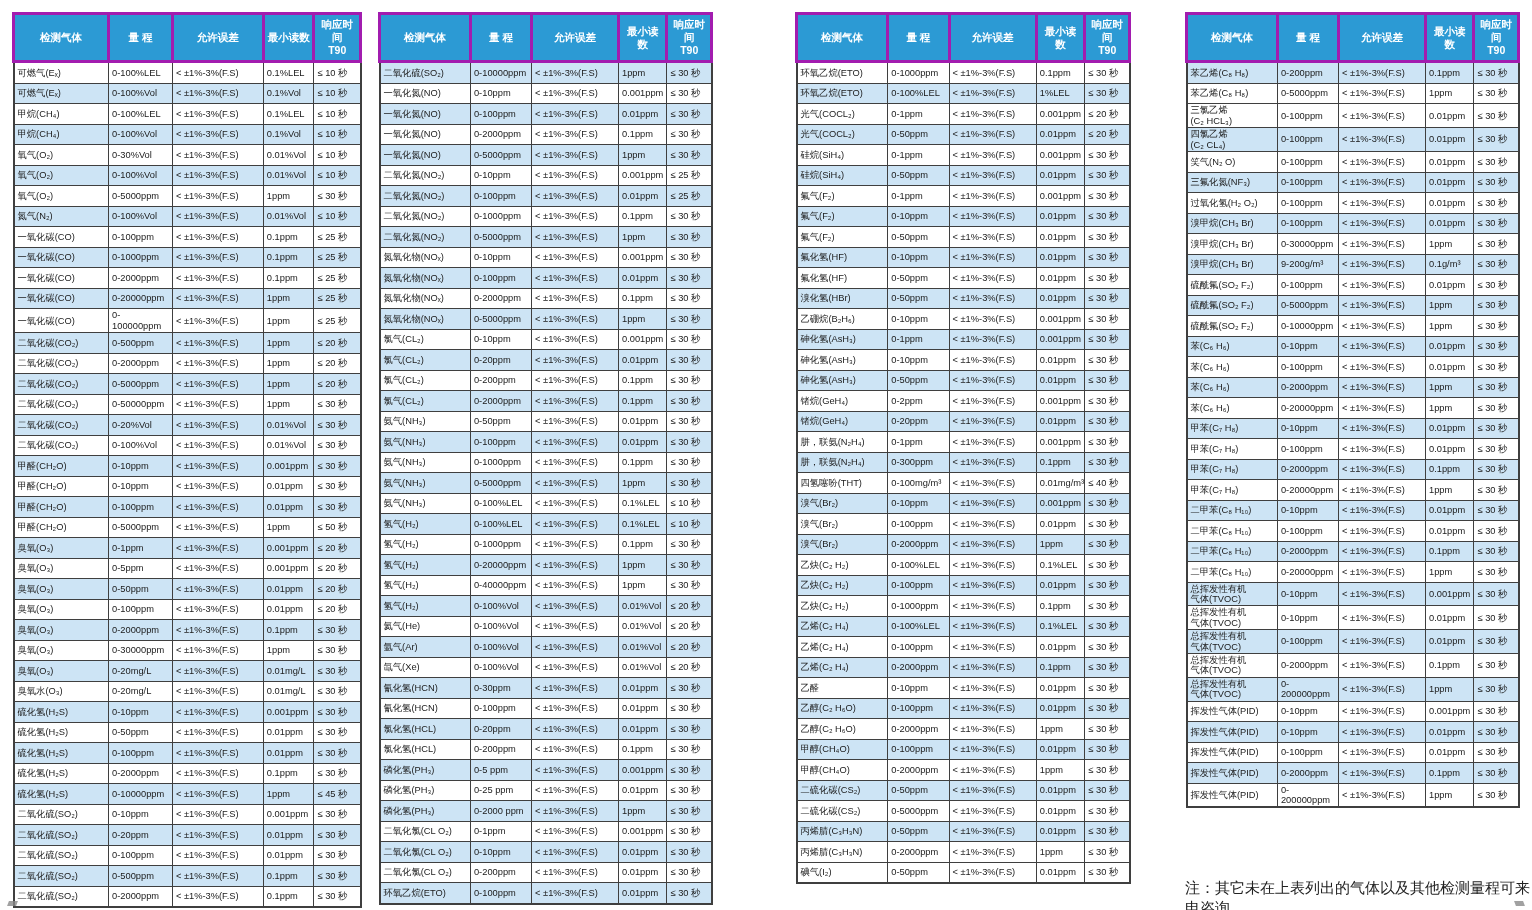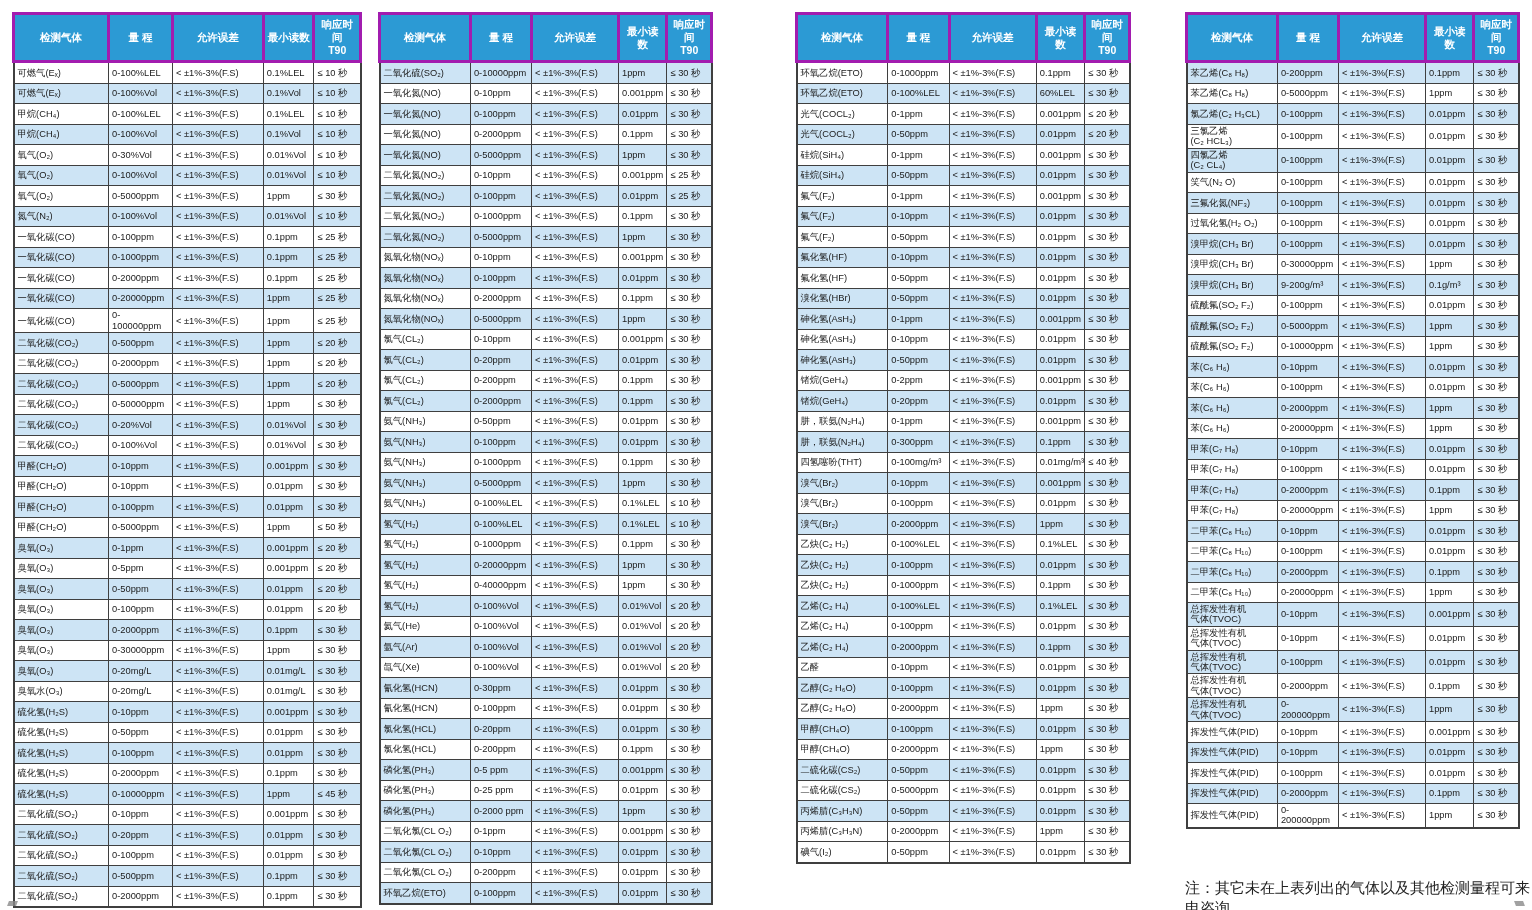--- a/index.html
+++ b/index.html
@@ -686,21 +686,21 @@
           <td>环氧乙烷(ETO)</td>
           <td>0-1000ppm</td>
           <td>&lt; ±1%-3%(F.S)</td>
           <td>0.1ppm</td>
           <td>≤ 30 秒</td>
         </tr>
         <tr class="alt">
           <td>环氧乙烷(ETO)</td>
           <td>0-100%LEL</td>
           <td>&lt; ±1%-3%(F.S)</td>
-          <td>60%LEL</td>
+          <td>1%LEL</td>
           <td>≤ 30 秒</td>
         </tr>
         <tr>
           <td>光气(COCL₂)</td>
           <td>0-1ppm</td>
           <td>&lt; ±1%-3%(F.S)</td>
           <td>0.001ppm</td>
           <td>≤ 20 秒</td>
         </tr>
         <tr class="alt">
@@ -757,20 +757,27 @@
           <td>0-50ppm</td>
           <td>&lt; ±1%-3%(F.S)</td>
           <td>0.01ppm</td>
           <td>≤ 30 秒</td>
         </tr>
         <tr class="alt">
           <td>溴化氢(HBr)</td>
           <td>0-50ppm</td>
           <td>&lt; ±1%-3%(F.S)</td>
           <td>0.01ppm</td>
+          <td>≤ 30 秒</td>
+        </tr>
+        <tr>
+          <td>乙硼烷(B₂H₆)</td>
+          <td>0-10ppm</td>
+          <td>&lt; ±1%-3%(F.S)</td>
+          <td>0.001ppm</td>
           <td>≤ 30 秒</td>
         </tr>
         <tr class="alt">
           <td>砷化氢(AsH₃)</td>
           <td>0-1ppm</td>
           <td>&lt; ±1%-3%(F.S)</td>
           <td>0.001ppm</td>
           <td>≤ 30 秒</td>
         </tr>
         <tr>
@@ -984,27 +991,20 @@
           <td>0.1ppm</td>
           <td>≤ 30 秒</td>
         </tr>
         <tr>
           <td>苯乙烯(C₈ H₈)</td>
           <td>0-5000ppm</td>
           <td>&lt; ±1%-3%(F.S)</td>
           <td>1ppm</td>
           <td>≤ 30 秒</td>
         </tr>
-        <tr class="alt">
-          <td>氯乙烯(C₂ H₃CL)</td>
-          <td>0-100ppm</td>
-          <td>&lt; ±1%-3%(F.S)</td>
-          <td>0.01ppm</td>
-          <td>≤ 30 秒</td>
-        </tr>
         <tr>
           <td>三氯乙烯
 (C₂ HCL₃)</td>
           <td>0-100ppm</td>
           <td>&lt; ±1%-3%(F.S)</td>
           <td>0.01ppm</td>
           <td>≤ 30 秒</td>
         </tr>
         <tr class="alt">
           <td>四氯乙烯

